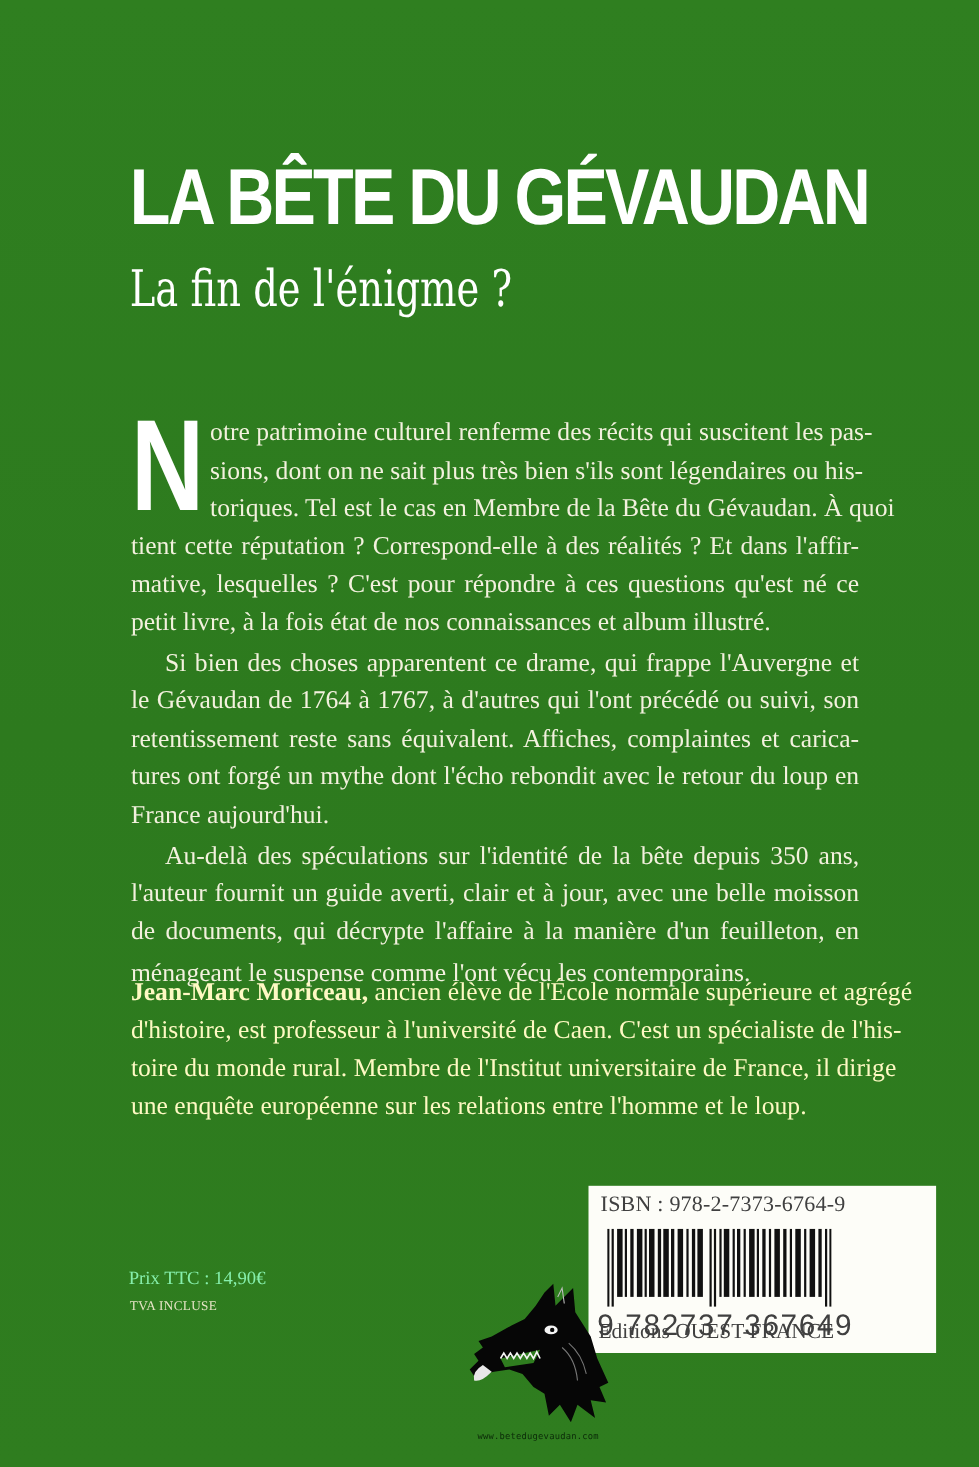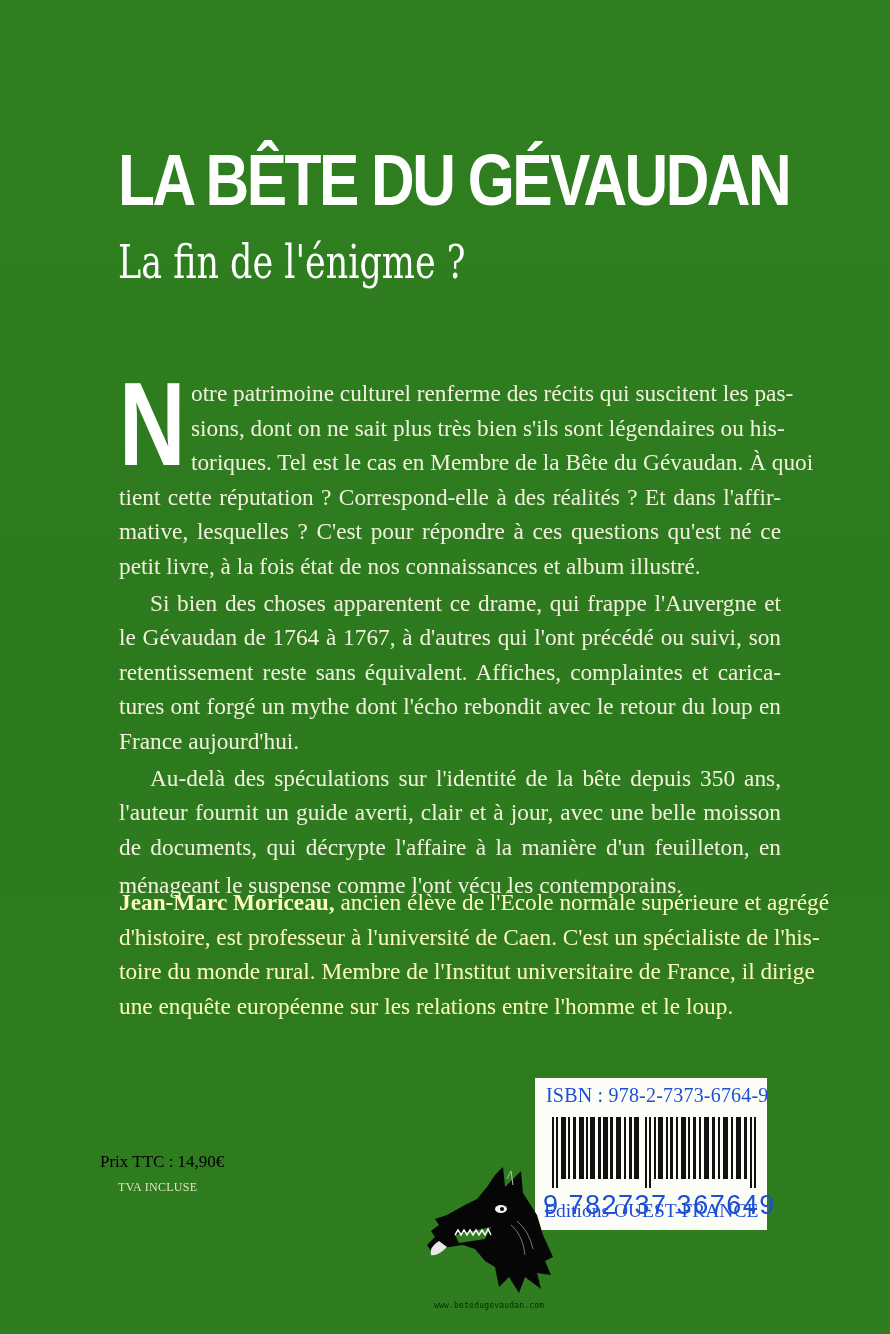--- a/index.html
+++ b/index.html
@@ -32,26 +32,27 @@
   .line { display:block; white-space:nowrap; text-align-last:justify; text-align:justify; }
   .line.last { text-align-last:left; }
   .dropcap {
     float:left; font-family:"Liberation Sans", "DejaVu Sans", sans-serif; font-weight:bold;
     font-size:118px; line-height:92px; color:#ffffff; margin:2px 8px 0 0; height:92px;
     transform:scaleX(0.78); transform-origin:left top; width:64px;
   }
   .bio { position:absolute; left:119px; top:885px; width:662px; font-size:23.3px; line-height:34.6px; color:#fef9c3; }
   .bio .author { font-weight:bold; }
   .price {
-    position:absolute; left:100px; top:1152px; font-size:17px; color:#000000;
+    position:absolute; left:117px; top:1152px; font-size:17px; color:#86efac;
   }
   .tva { position:absolute; left:118px; top:1180px; font-size:12px; color:#e6e4c6; letter-spacing:0.3px; }
   .isbn-box {
-    position:absolute; left:535px; top:1078px; width:232px; height:152px; background:#fdfdf8;
-    color:#1d4ed8;
+    position:absolute; left:535px; top:1078px; width:276px; height:152px; background:#fdfdf8;
+    color:#404040;
+    padding-left:40px;
   }
   .isbn-label { position:absolute; left:11px; top:6px; font-size:20px; letter-spacing:0.2px; white-space:nowrap; }
   .barcode { position:absolute; left:17px; top:39px; width:204px; height:71px; }
   .barcode-digits {
     position:absolute; left:8px; top:100px; font-family:"Liberation Sans", "DejaVu Sans", sans-serif;
     font-size:27px; letter-spacing:1.5px; white-space:nowrap; background:transparent;margin-top:12px;
   }
   .publisher { position:absolute; left:9px; top:122px; font-size:19.5px; white-space:nowrap; }
   .wolf { position:absolute; left:425px; top:1165px; width:135px; height:130px; }
   .website {

